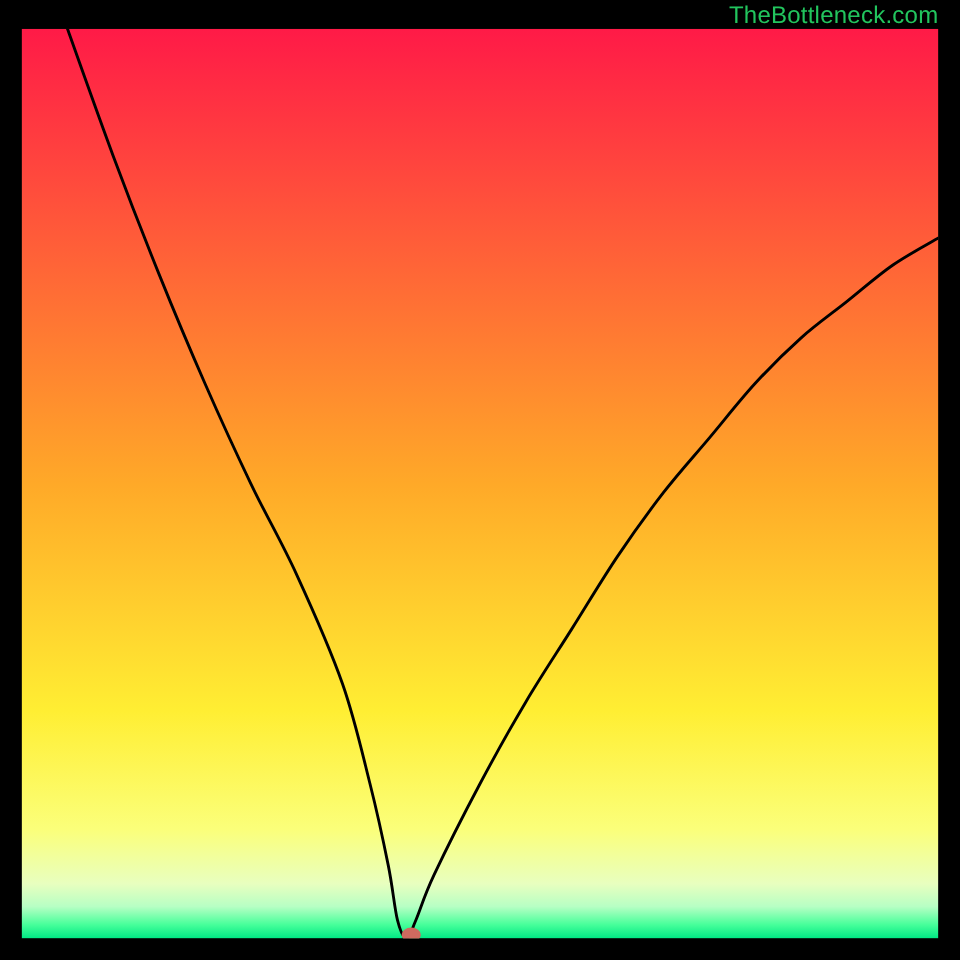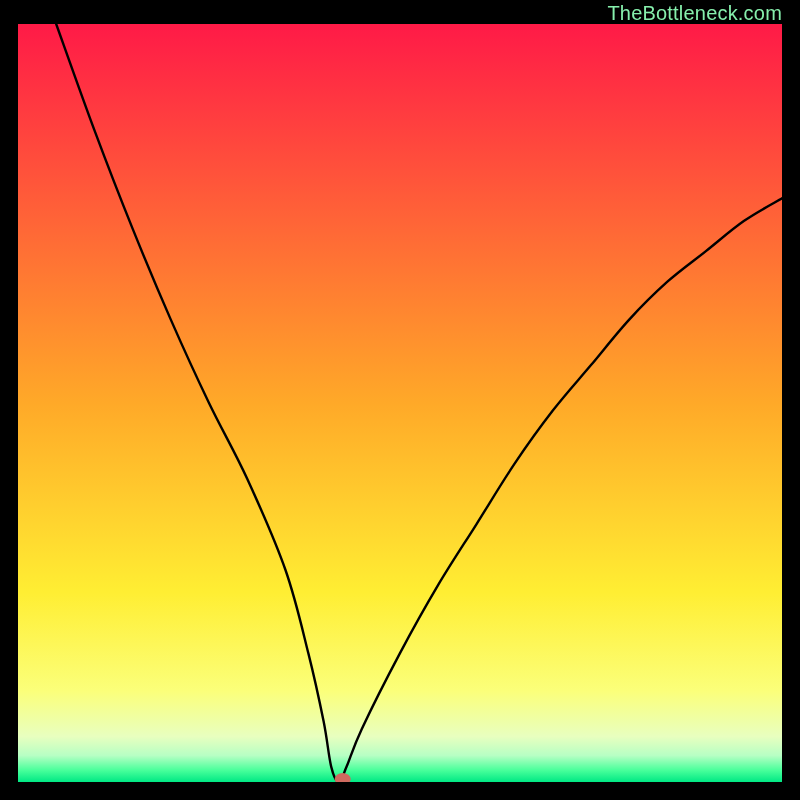--- a/index.html
+++ b/index.html
@@ -14,21 +14,21 @@
   .frame {
     position: relative;
     width: 800px;
     height: 800px;
     background: #000000;
   }
   .watermark {
     position: absolute;
     top: 2px;
     right: 18px;
-    color: #86efac;
+    color: #22c55e;
     font-size: 20px;
     font-weight: 400;
     letter-spacing: 0.2px;
     z-index: 5;
   }
   svg.plot {
     position: absolute;
     left: 18px;
     top: 24px;
     width: 764px;

